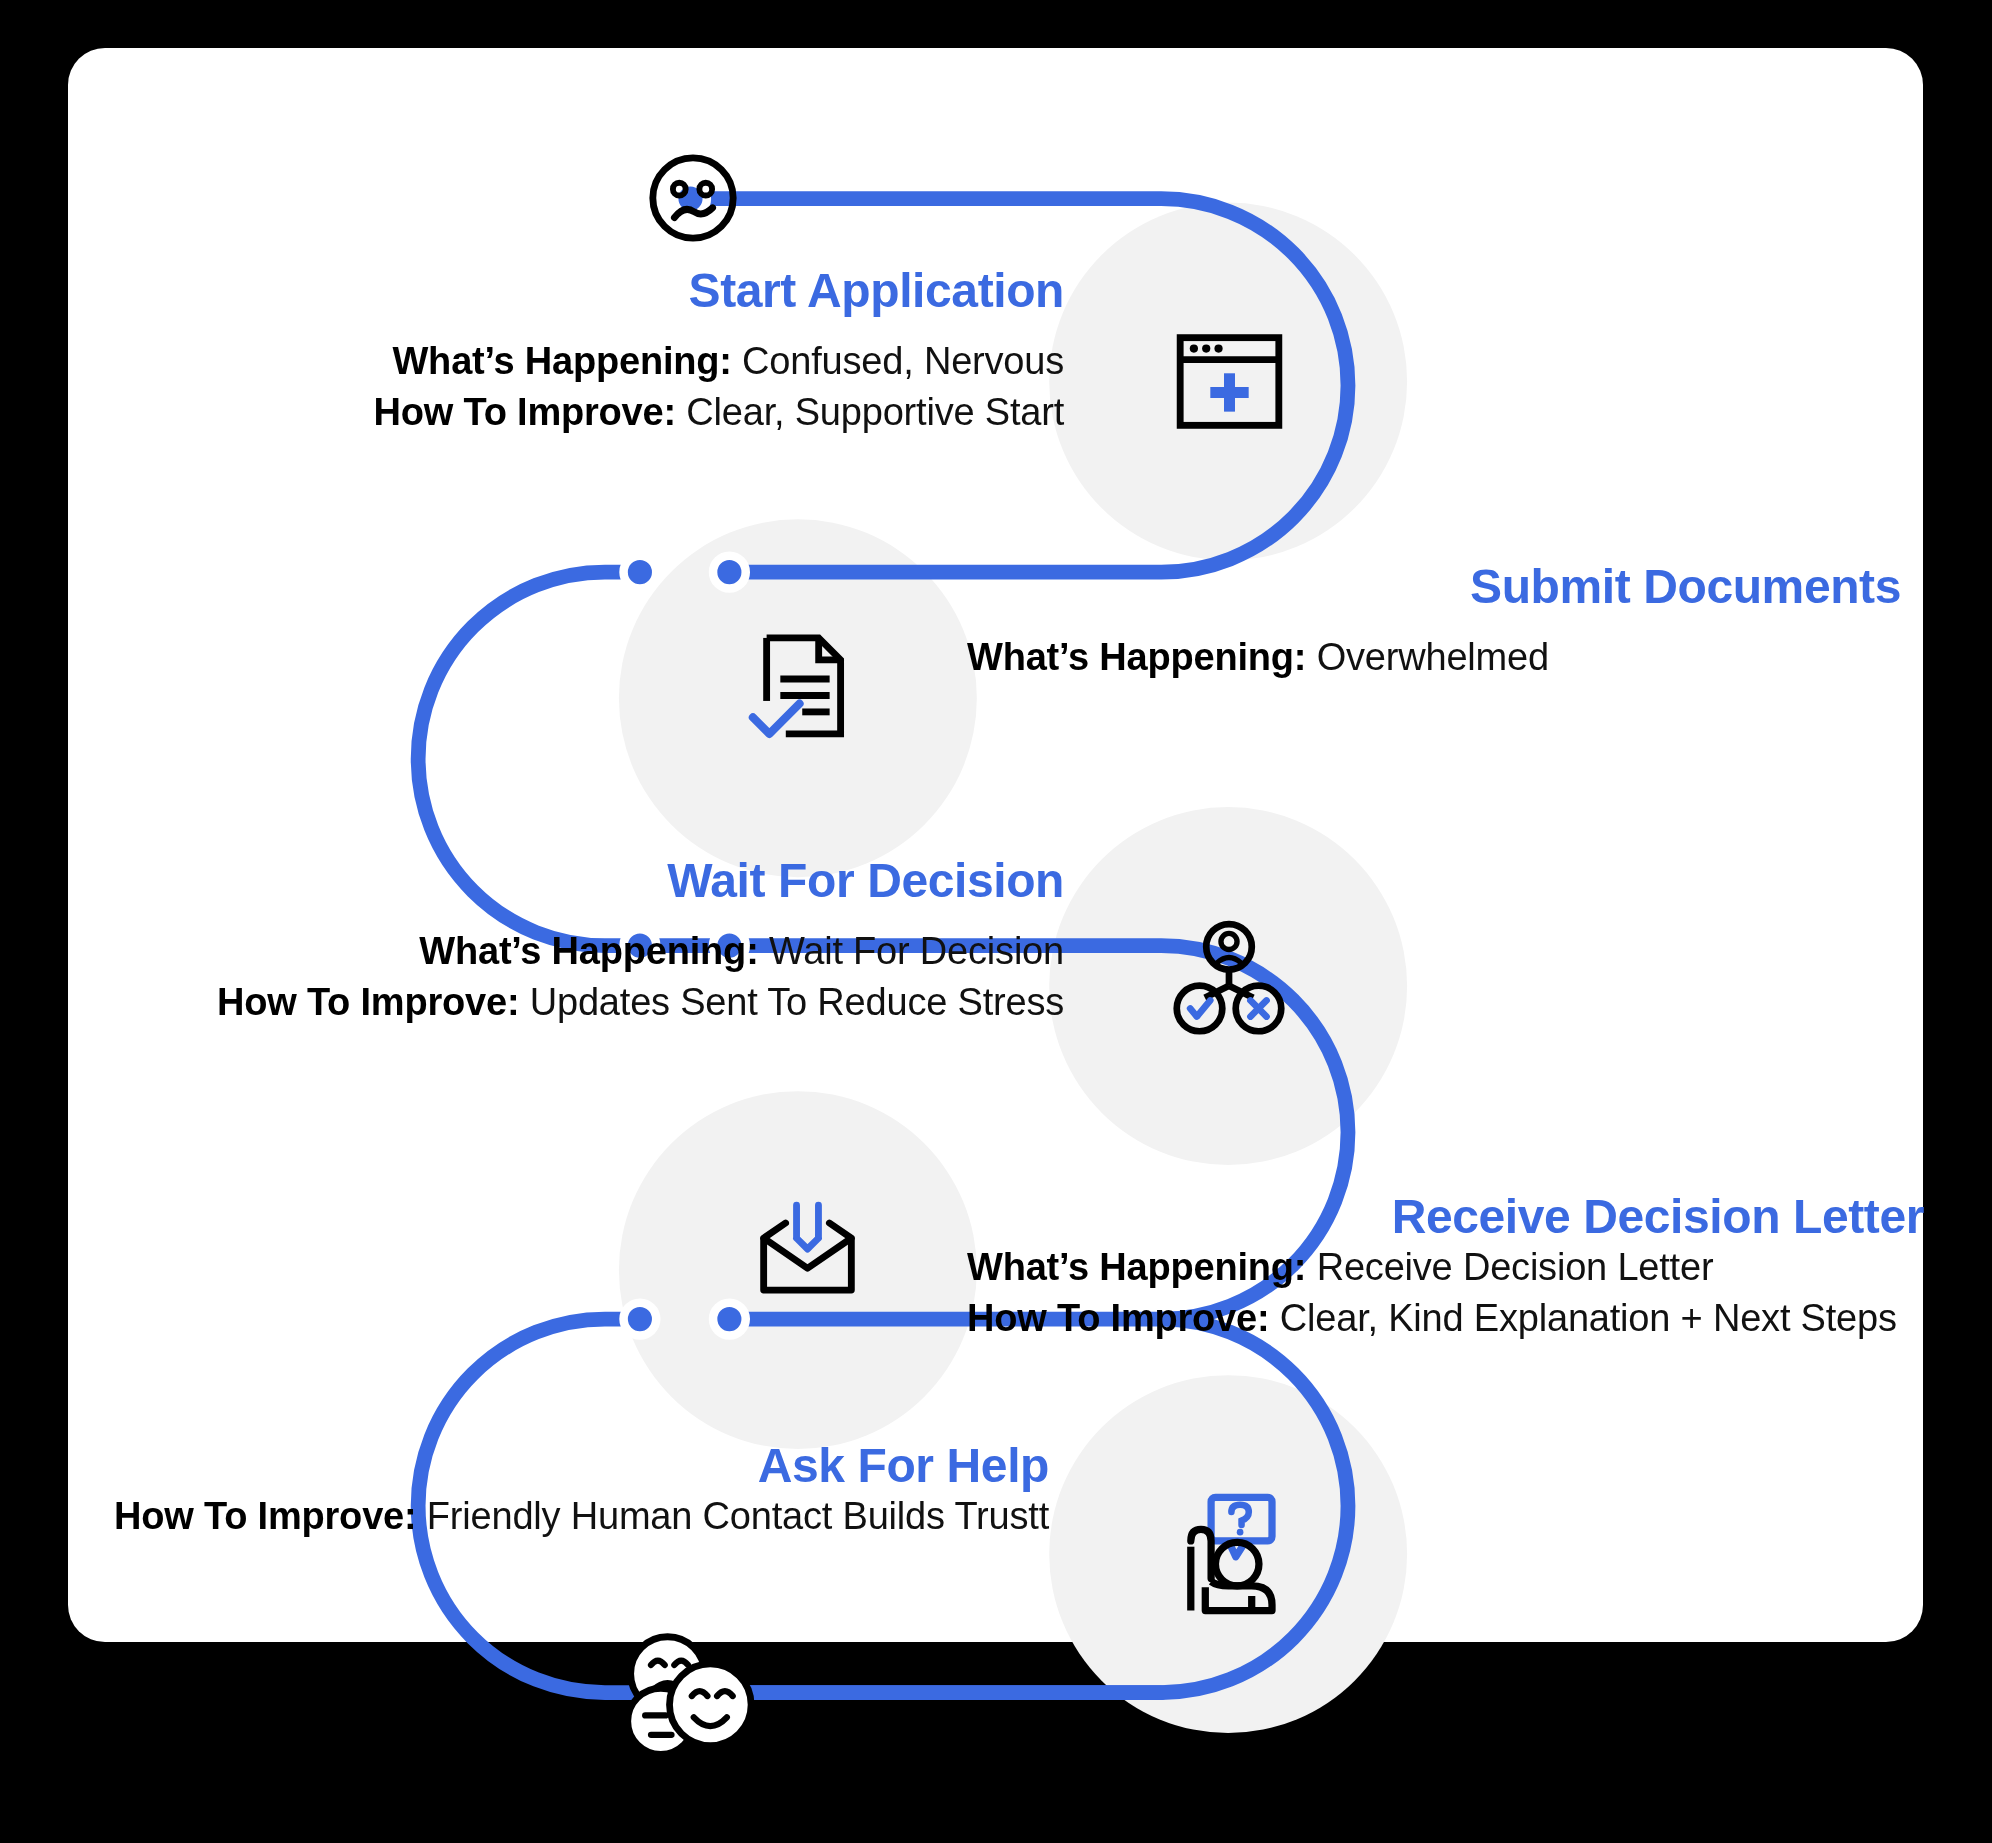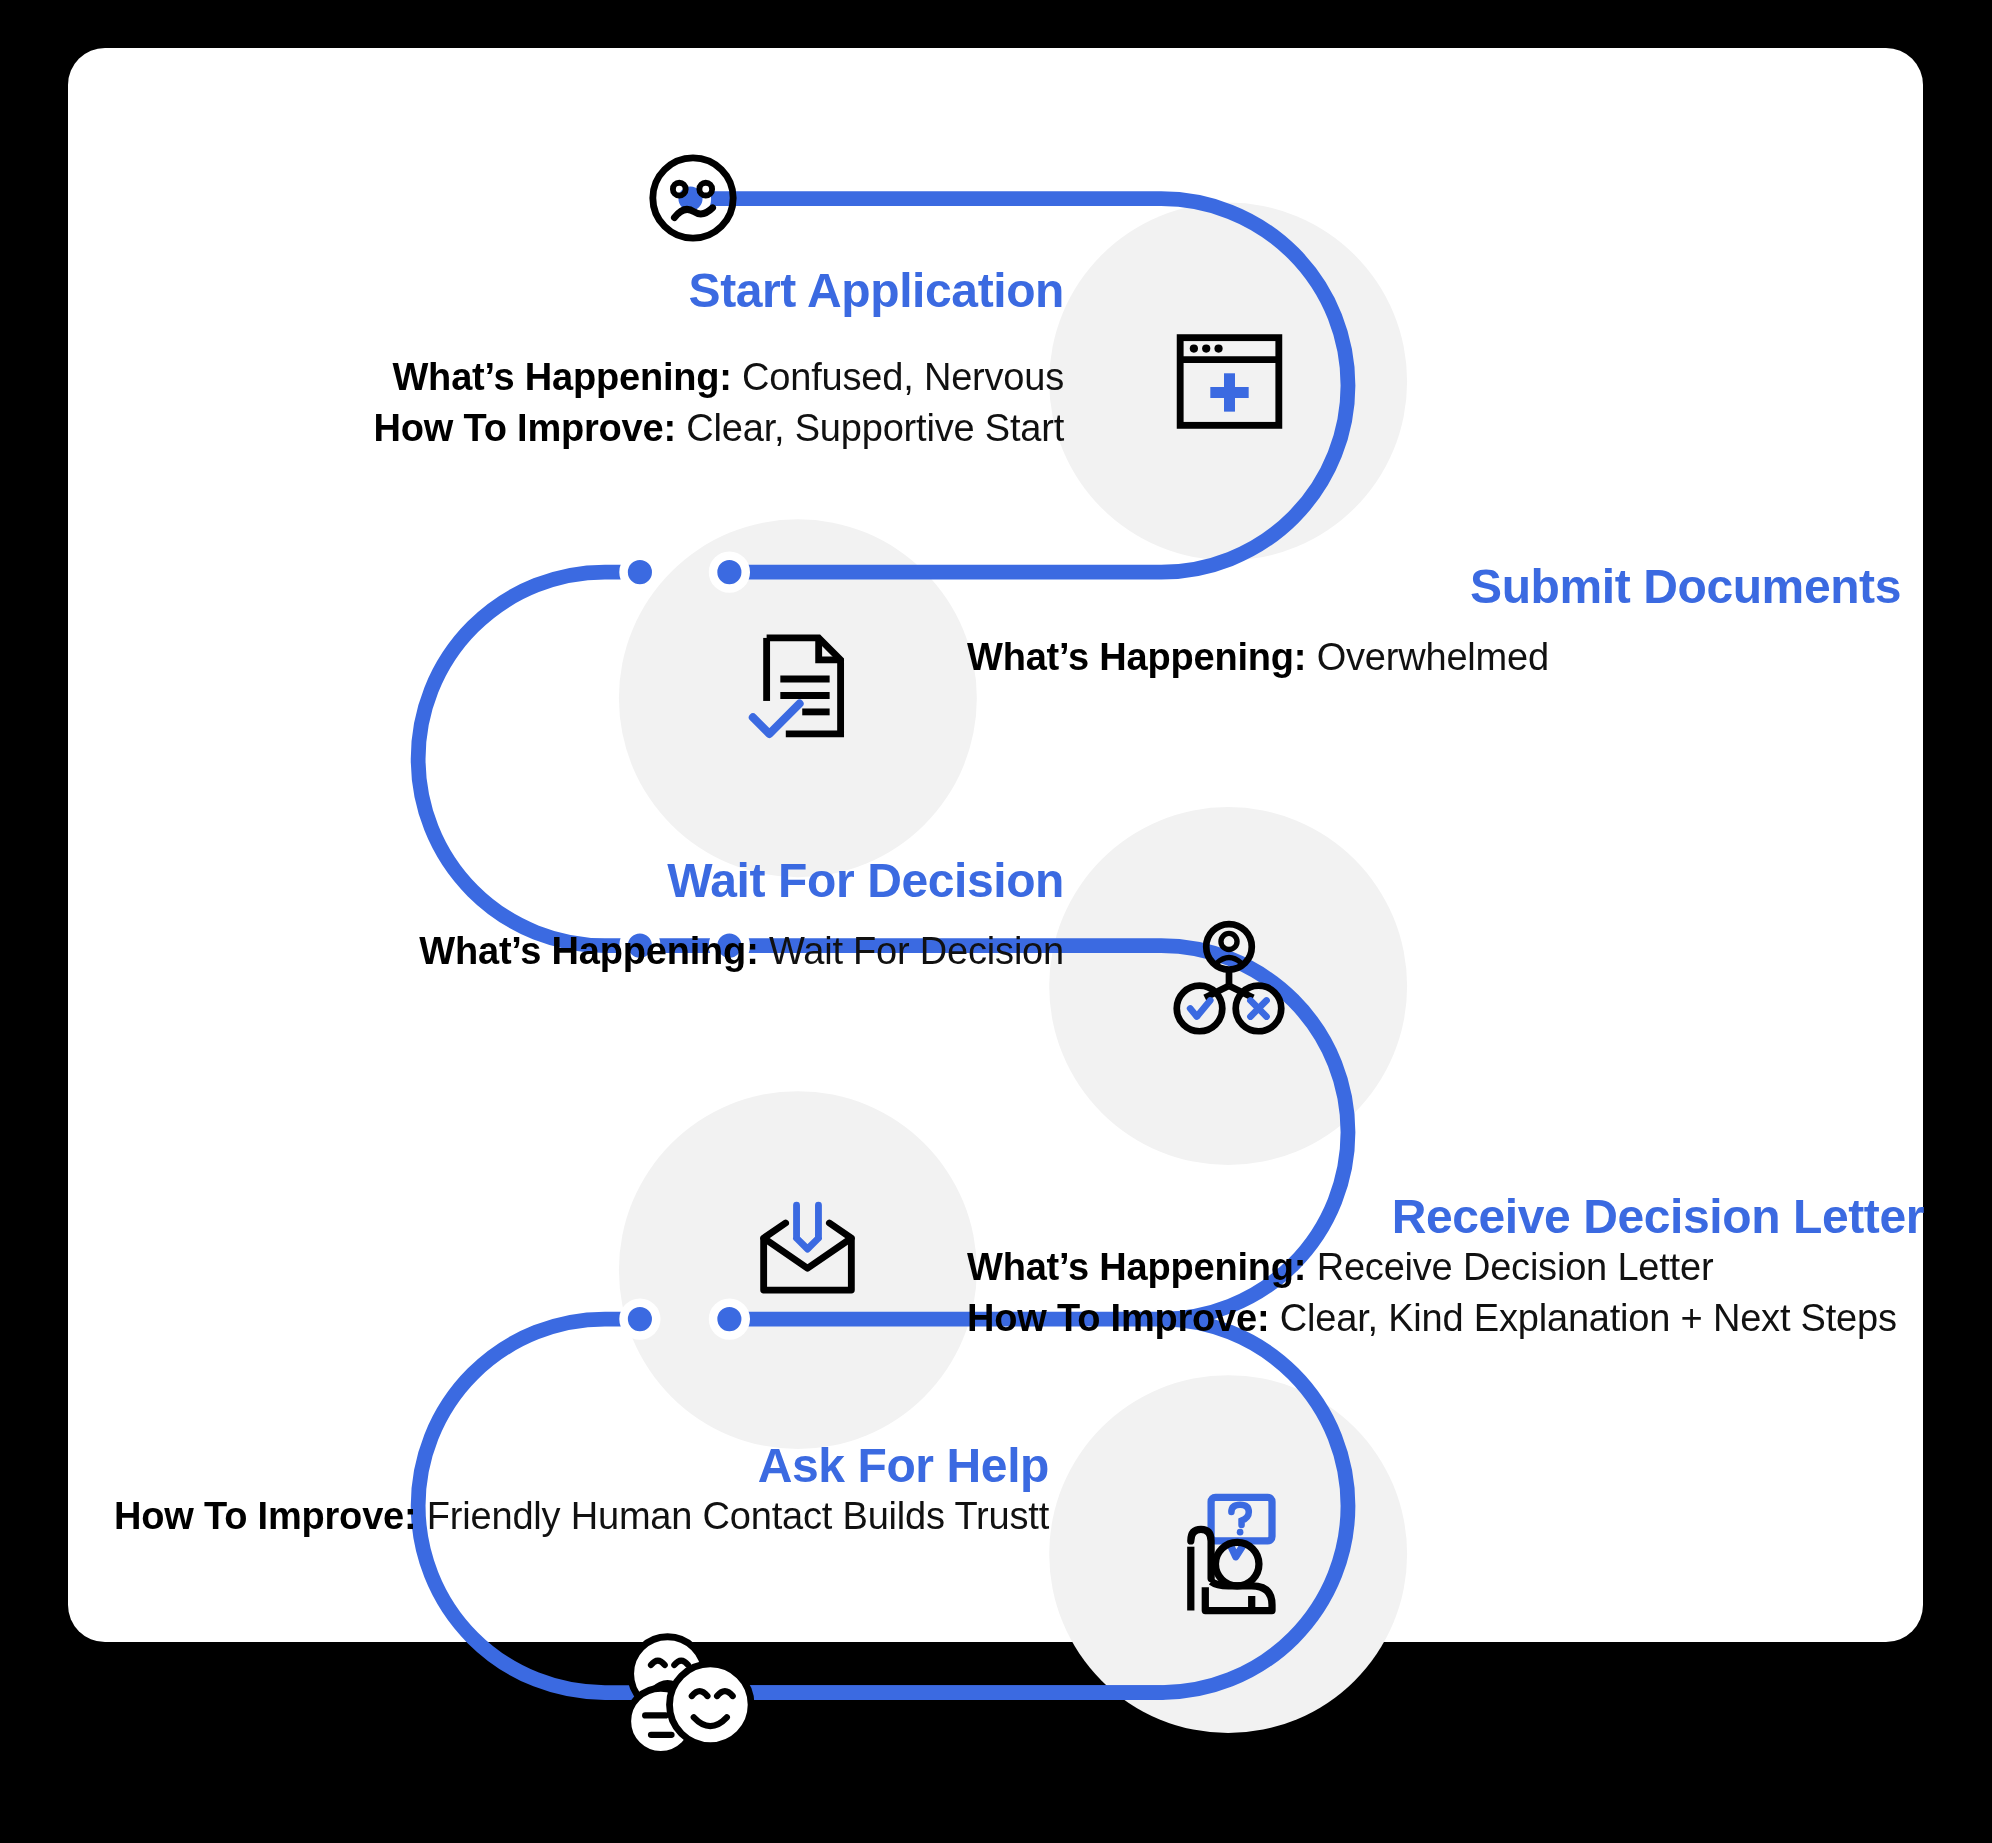--- a/index.html
+++ b/index.html
@@ -97,21 +97,21 @@
         <line x1="38" y1="110" x2="59" y2="110" stroke="#000" stroke-width="6.5" stroke-linecap="round"></line>
         <circle cx="99" cy="79" r="42" fill="#fff" stroke="#000" stroke-width="7"></circle>
         <path d="M80 70 Q88 60 96 70" fill="none" stroke="#000" stroke-width="6.5" stroke-linecap="round"></path>
         <path d="M106 70 Q114 60 122 70" fill="none" stroke="#000" stroke-width="6.5" stroke-linecap="round"></path>
         <path d="M82 92 Q99 110 116 92" fill="none" stroke="#000" stroke-width="6.5" stroke-linecap="round"></path>
       </svg>
     </div>
 
     <div class="step-text align-right" style="left:233px; top:218px; width:763px;">
       <div class="step-title">Start Application</div>
-      <div class="step-line" style="margin-top:36px;">
+      <div class="step-line" style="margin-top:20px;">
         <b>What’s Happening:</b> 
         <span>Confused, Nervous</span>
       </div>
       <div class="step-line">
         <b>How To Improve:</b> 
         <span>Clear, Supportive Start</span>
       </div>
     </div>
     <div class="icon-wrap" style="left:1093px; top:265px;">
       <svg width="137" height="137" viewBox="0 0 100 100">
@@ -142,20 +142,24 @@
         <line x1="52" y1="70" x2="72" y2="70" stroke="#000" stroke-width="5"></line>
         <path d="M16 74 L28 86 L50 64" fill="none" stroke="#3b6ae1" stroke-width="6" stroke-linecap="round" stroke-linejoin="round"></path>
       </svg>
     </div>
 
     <div class="step-text align-right" style="left:132px; top:808px; width:864px;">
       <div class="step-title">Wait For Decision</div>
       <div class="step-line" style="margin-top:20px;">
         <b>What’s Happening:</b> 
         <span>Wait For Decision</span>
+      </div>
+      <div class="step-line">
+        <b>How To Improve:</b> 
+        <span>Updates Sent To Reduce Stress</span>
       </div>
     </div>
     <div class="icon-wrap" style="left:1094px; top:864px;">
       <svg width="134" height="134" viewBox="0 0 100 100">
         <circle cx="50" cy="26" r="17" fill="none" stroke="#000" stroke-width="5"></circle>
         <circle cx="50" cy="22" r="6" fill="none" stroke="#000" stroke-width="4"></circle>
         <path d="M41 38 Q50 30 59 38" fill="none" stroke="#000" stroke-width="4"></path>
         <line x1="50" y1="43" x2="50" y2="55" stroke="#000" stroke-width="5"></line>
         <line x1="50" y1="55" x2="32" y2="64" stroke="#000" stroke-width="5"></line>
         <line x1="50" y1="55" x2="68" y2="64" stroke="#000" stroke-width="5"></line>

